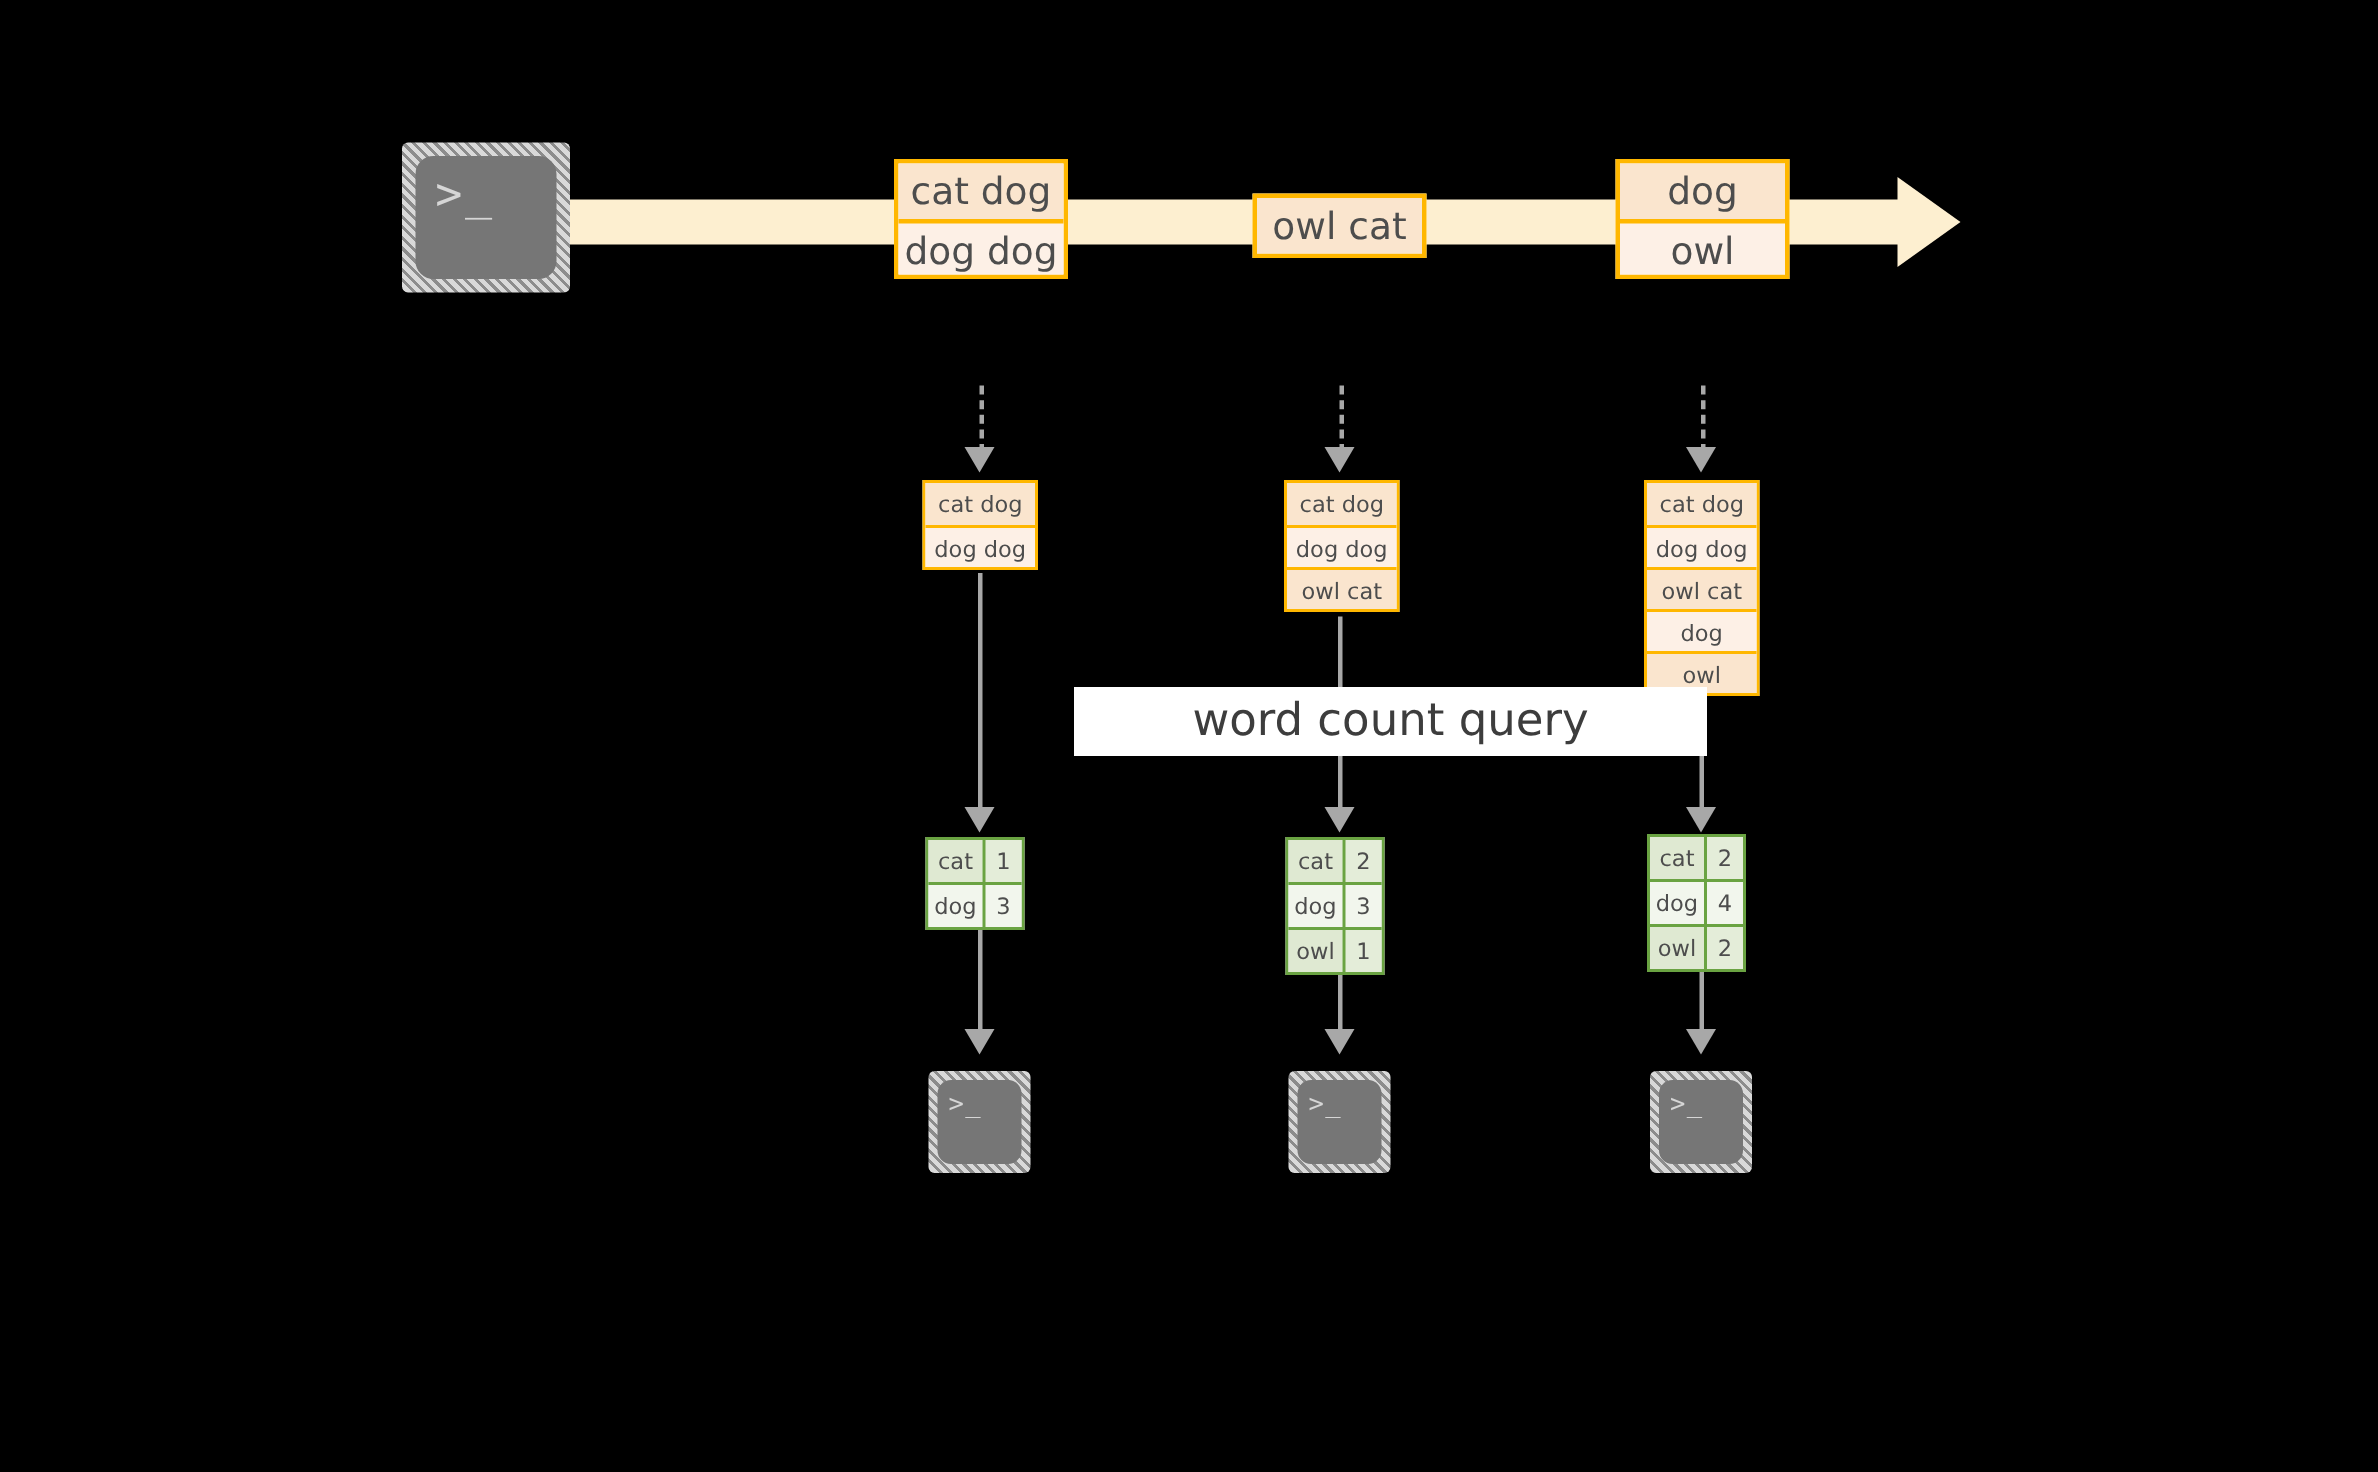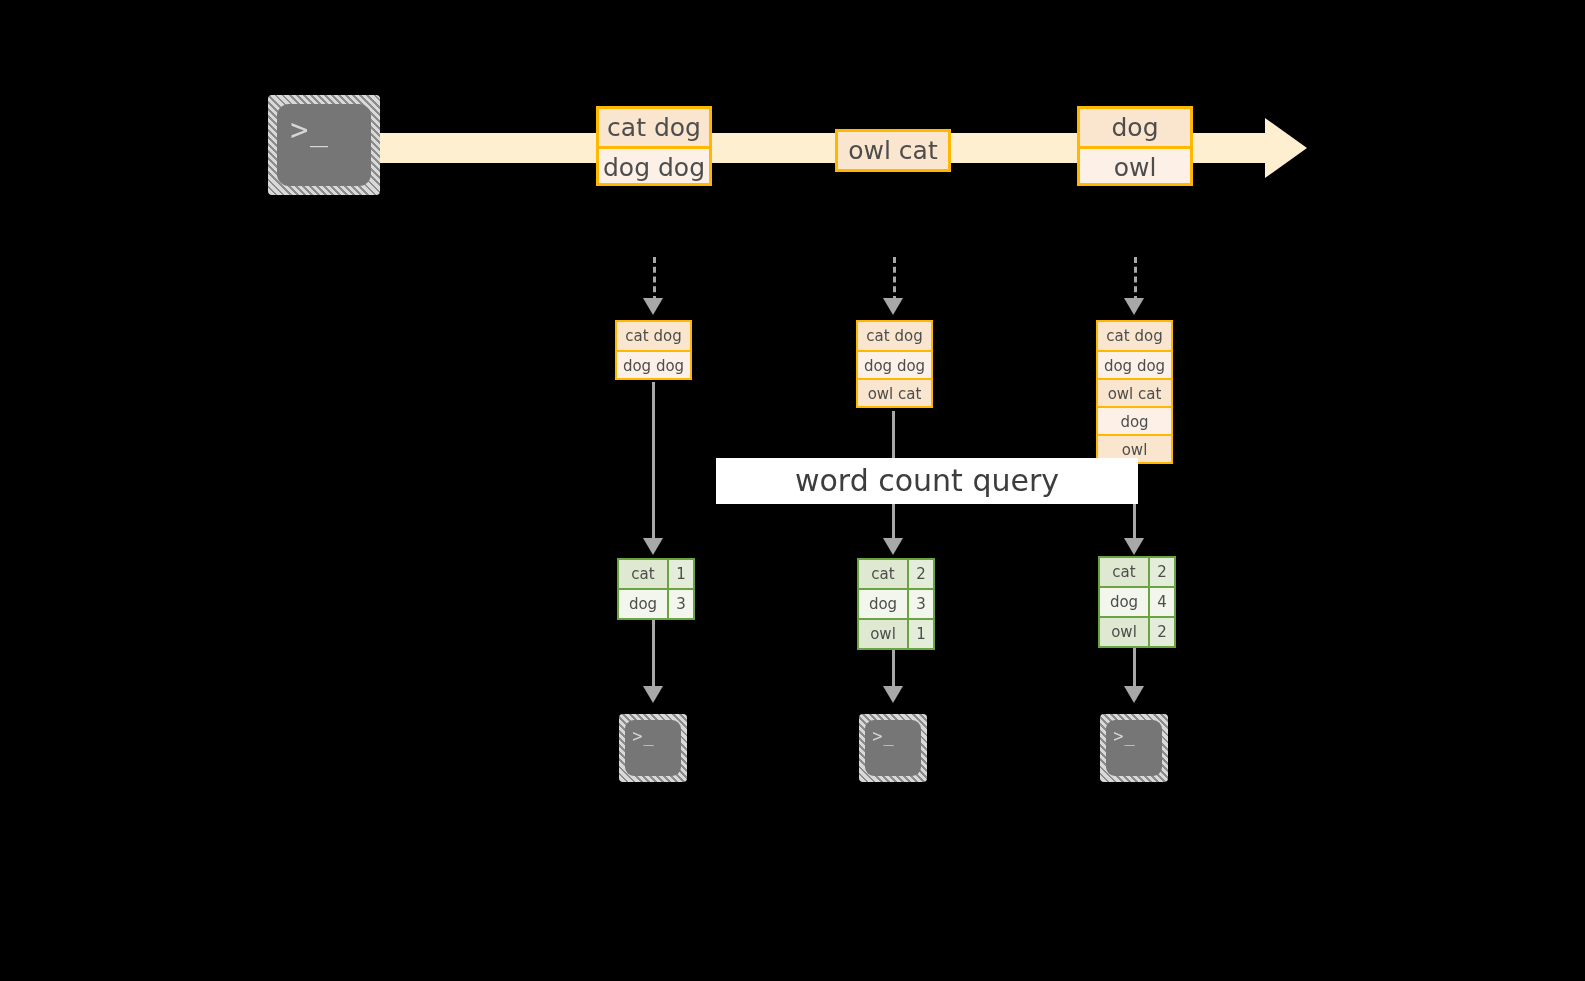--- a/index.html
+++ b/index.html
@@ -103,21 +103,21 @@
   }
   .res .row + .row { border-top: 2px solid #6AA342; }
   .res .row .k,
   .res .row .v {
     box-sizing: border-box;
     text-align: center;
     color: #4d4d4d;
     font-size: 15px;
     white-space: nowrap;
   }
-  .res .row .k { width: 48px; }
+  .res .row .k { width: 36px; }
   .res .row .v { width: 26px; border-left: 2px solid #6AA342; }
   .res .row.odd  .k { background: #DFE9D2; }
   .res .row.odd  .v { background: #E4EDD9; }
   .res .row.even .k { background: #F2F6ED; }
   .res .row.even .v { background: #F2F6ED; }
 
   
   .conn {
     position: absolute;
     width: 3px;

